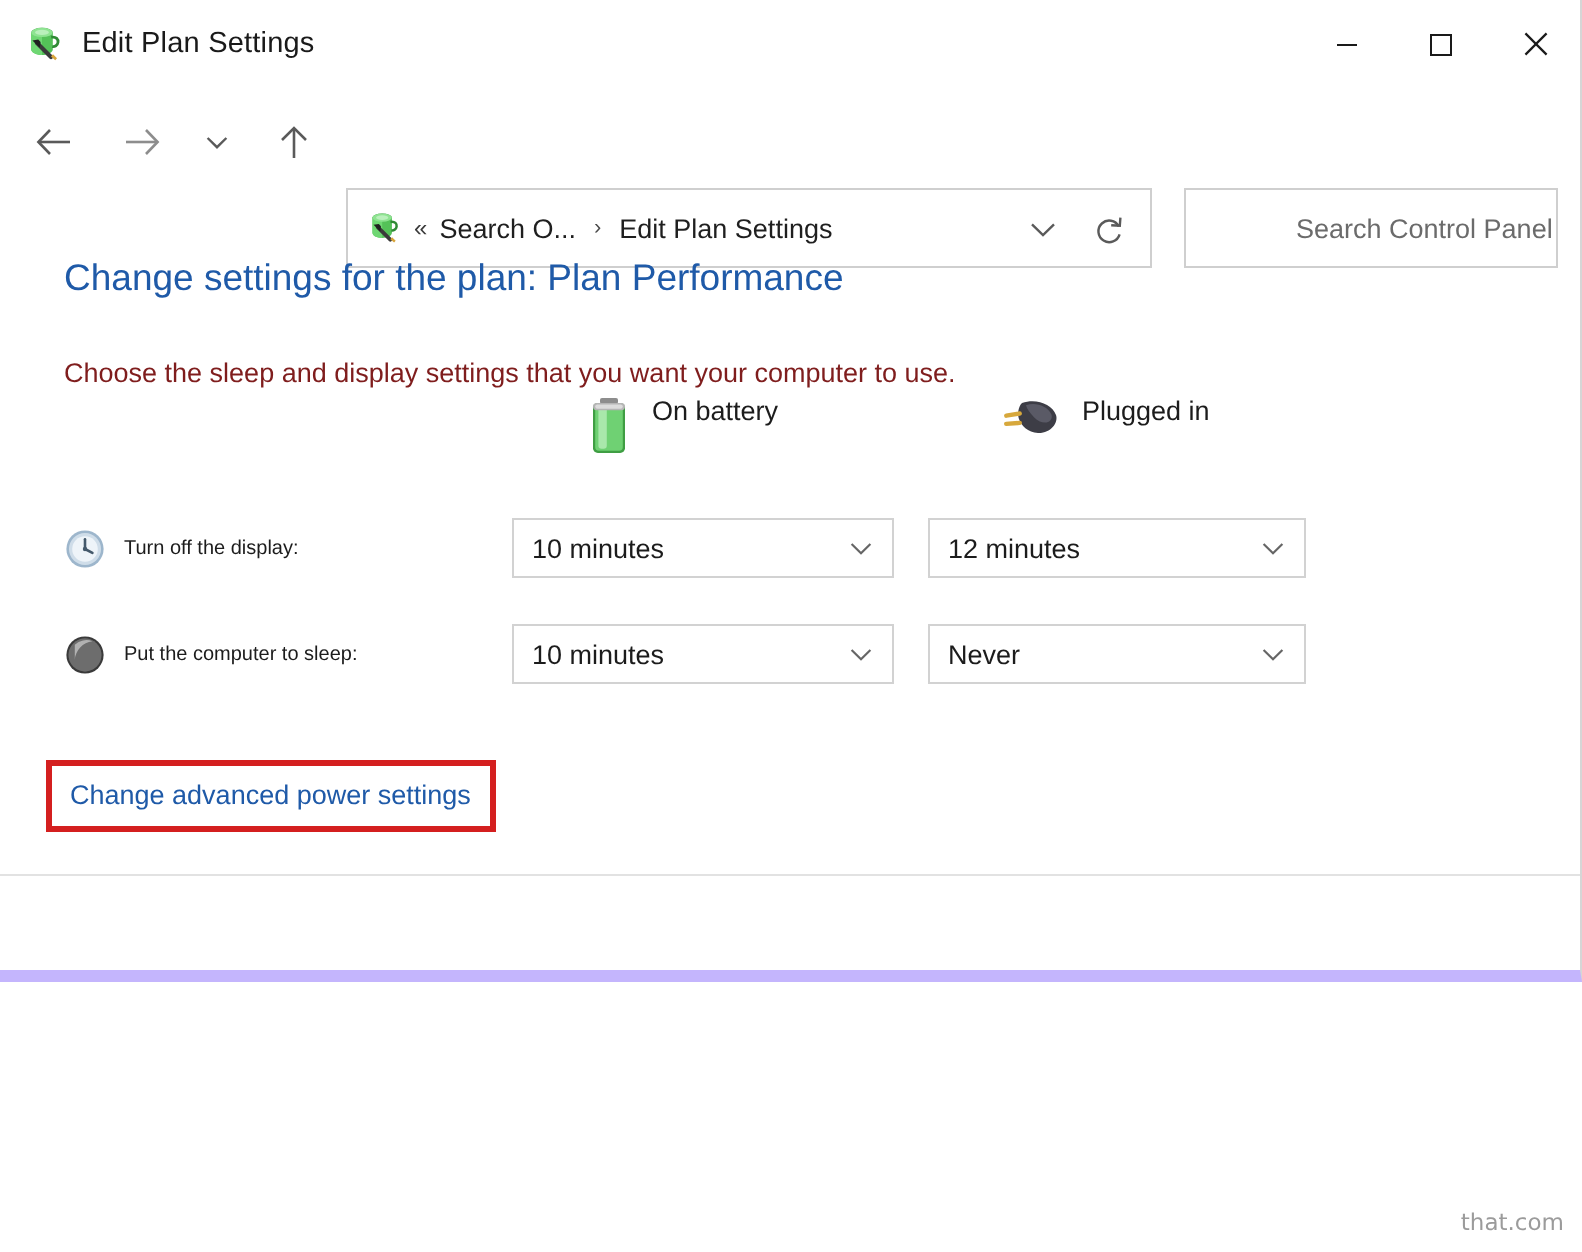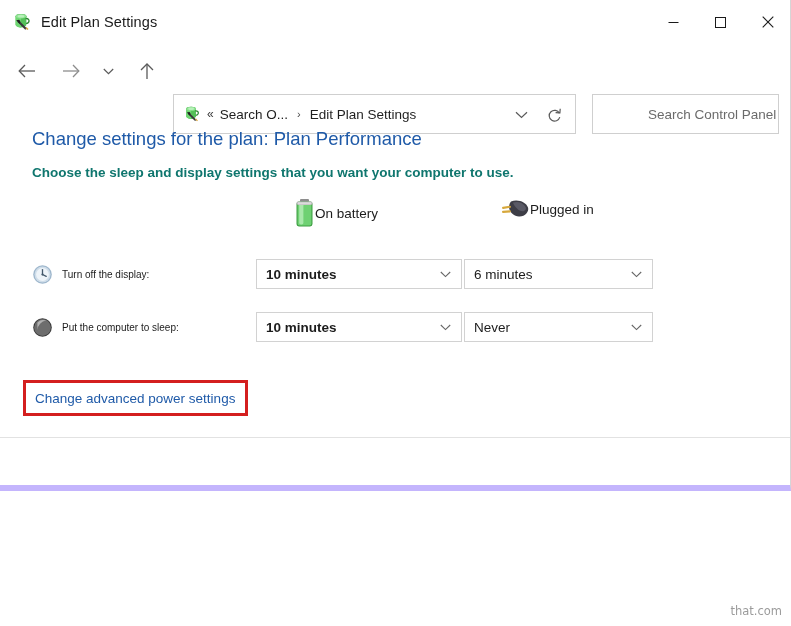--- a/index.html
+++ b/index.html
@@ -207,38 +207,37 @@
     position: absolute;
     left: 32px;
     top: 30px;
     font-size: 18.5px;
     color: #1f5aa8;
     white-space: nowrap;
   }
   .page-subtitle {
     position: absolute;
     left: 32px;
-    top: 67px;
-    font-size: 13.5px;
-    color: #0f766e;
-    white-space: nowrap;
-    font-weight: bold;
+    top: 81px;
+    font-size: 13.5px;
+    color: #7f1d1d;
+    white-space: nowrap;
   }
 
   .col-headers {
     position: absolute;
     left: 0;
     top: 100px;
     width: 791px;
     height: 40px;
   }
   .col-head {
     position: absolute;
     display: flex;
-    align-items: center;
+    gap: 11px;
     top: 0;
   }
   .col-head.battery { left: 294px; }
   .col-head.plugged { left: 500px; }
   .col-head-label {
     font-size: 13.5px;
     color: #1c1c1c;
     white-space: nowrap;
   }
 
@@ -270,21 +269,21 @@
   .combo {
     position: absolute;
     height: 30px;
     border: 1px solid #d2d2d2;
     background: #ffffff;
     box-sizing: border-box;
     display: flex;
     align-items: center;
     cursor: default;
   }
-  .combo.col-a { left: 256px; width: 206px; font-weight: bold; }
+  .combo.col-a { left: 256px; width: 191px; }
   .combo.col-b { left: 464px; width: 189px; }
   .combo-value {
     font-size: 13.5px;
     color: #1c1c1c;
     margin-left: 9px;
     white-space: nowrap;
     flex: 1;
   }
   .combo-arrow {
     margin-right: 10px;
@@ -526,21 +525,21 @@
       <div class="combo col-a">
         <span class="combo-value">10 minutes</span>
         <span class="combo-arrow">
           <svg width="11" height="7" viewBox="0 0 11 7" xmlns="http://www.w3.org/2000/svg" fill="none" stroke="#666" stroke-width="1.1">
             <polyline points="0.8,1 5.5,5.6 10.2,1"></polyline>
           </svg>
         </span>
       </div>
 
       <div class="combo col-b">
-        <span class="combo-value">6 minutes</span>
+        <span class="combo-value">12 minutes</span>
         <span class="combo-arrow">
           <svg width="11" height="7" viewBox="0 0 11 7" xmlns="http://www.w3.org/2000/svg" fill="none" stroke="#666" stroke-width="1.1">
             <polyline points="0.8,1 5.5,5.6 10.2,1"></polyline>
           </svg>
         </span>
       </div>
     </div>
 
     <div class="setting-row row-sleep">
       <span class="row-icon">

